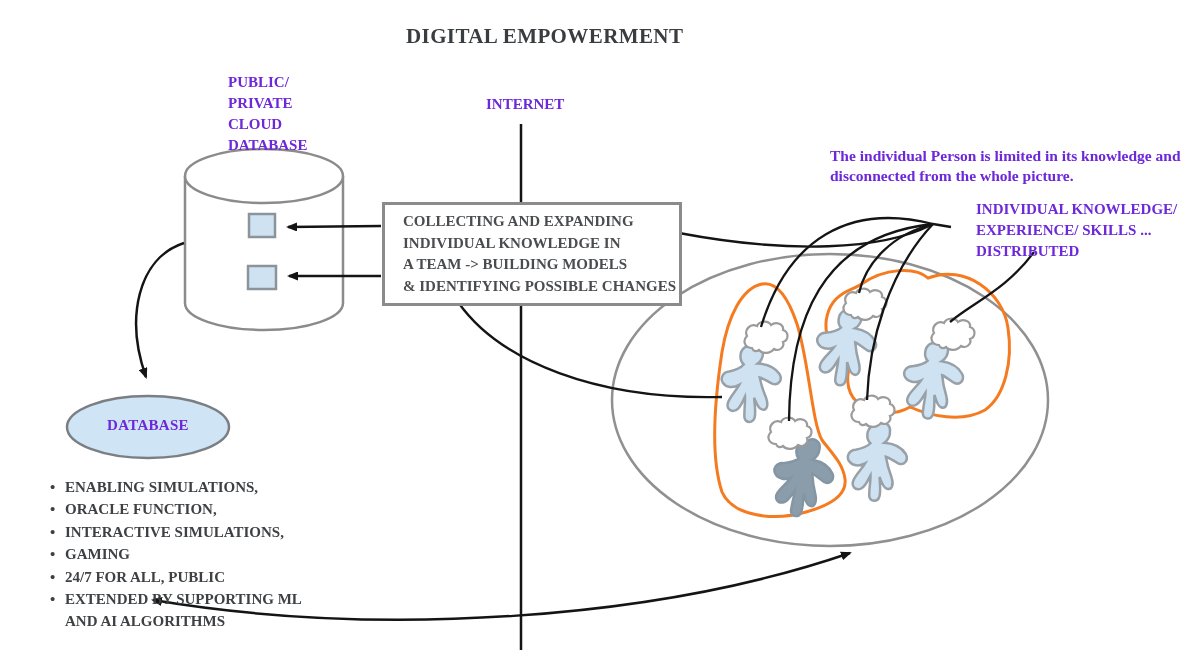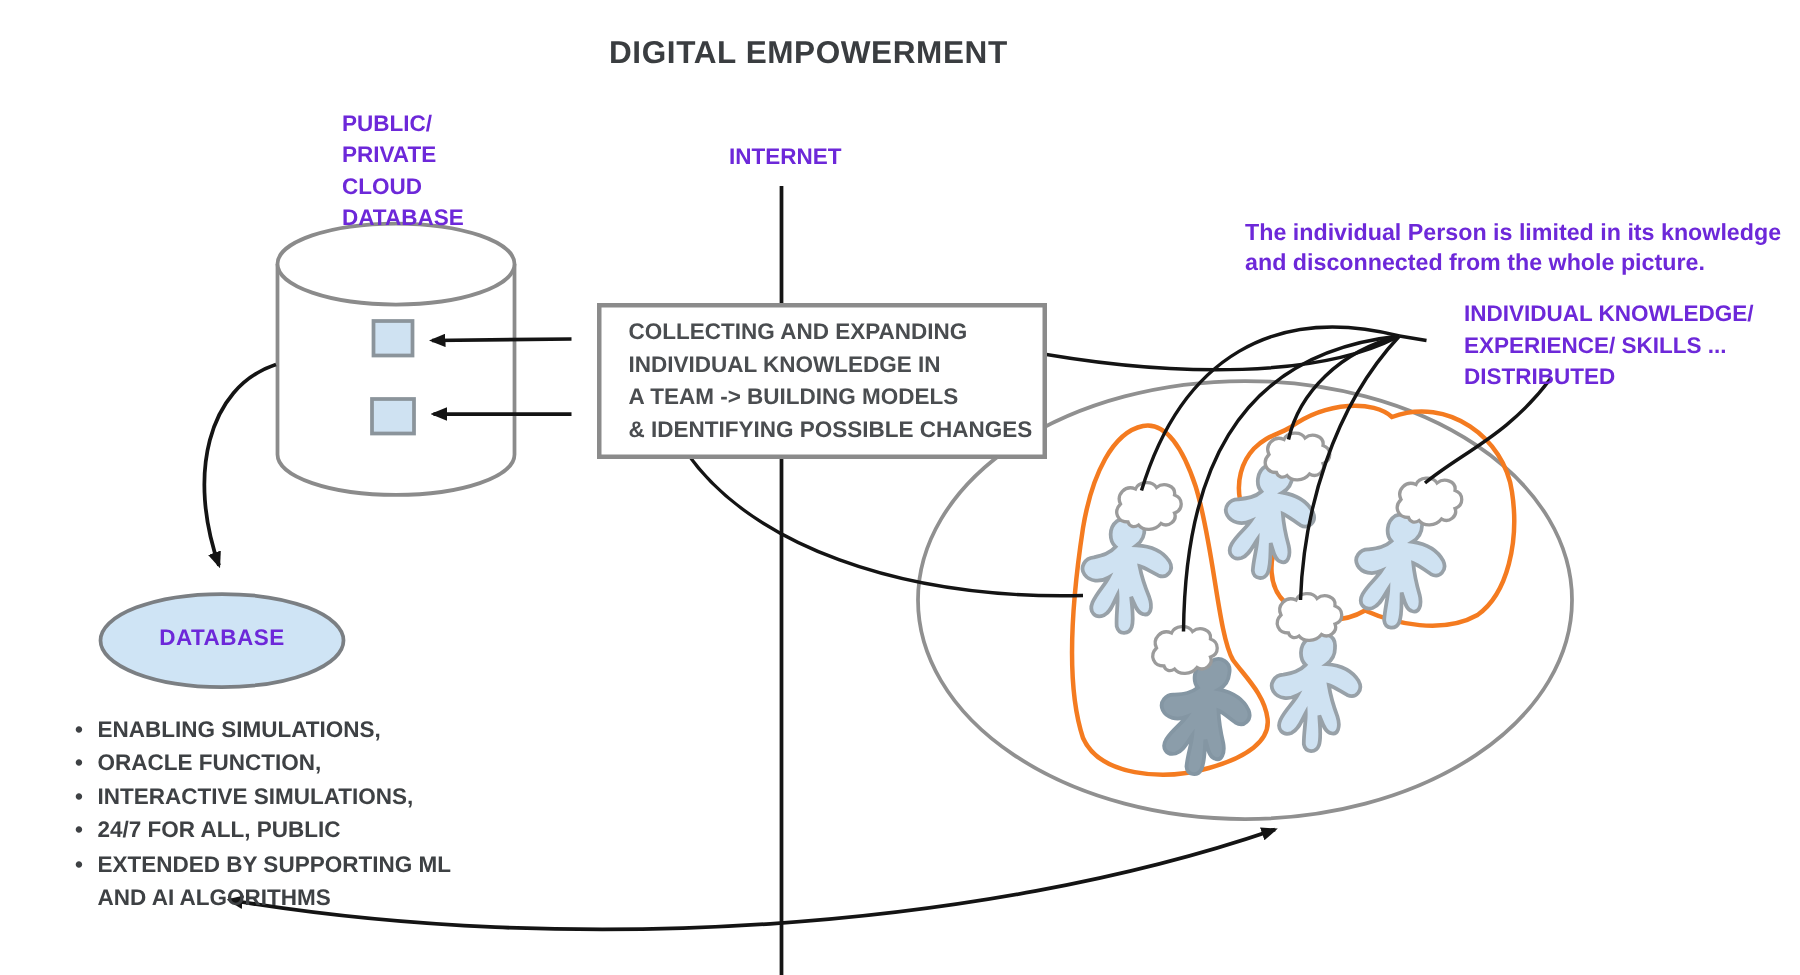--- a/index.html
+++ b/index.html
@@ -1,26 +1,26 @@
 <!DOCTYPE html>
 <html><head>
 <meta charset="utf-8">
 <style>
   html,body{margin:0;padding:0;background:#ffffff;}
   #stage{
     position:relative;width:1200px;height:650px;background:#ffffff;
-    font-family:Liberation Sans, sans-serif;overflow:hidden;
+    font-family:Liberation Serif, serif;overflow:hidden;
   }
   #diagram-svg{position:absolute;left:0;top:0;}
   .txt{position:absolute;color:#6d28d9;white-space:pre-line;}
   .title{left:406px;top:24px;font-size:21px;font-weight:700;letter-spacing:.4px;color:#3a3d40;}
   .db-label{left:228px;top:72px;font-size:15px;font-weight:700;line-height:21px;}
   .internet-label{left:486px;top:96px;font-size:15px;font-weight:700;}
   .collect-box{
-    position:absolute;left:398px;top:202px;width:294px;height:98px;
+    position:absolute;left:382px;top:202px;width:294px;height:98px;
     background:#ffffff;border:3px solid #8b8b8b;
     display:flex;align-items:center;
   }
   .collect-box .inner{
     padding-left:18px;font-size:15px;font-weight:700;line-height:21.5px;
     color:#4a4d50;white-space:pre-line;
   }
   .person-note{left:830px;top:146px;width:372px;font-size:15.5px;font-weight:600;line-height:20px;white-space:normal;}
   .knowledge-label{left:976px;top:199px;font-size:15px;font-weight:700;line-height:21px;}
   .algorithm-label{left:68px;top:417px;width:160px;text-align:center;font-size:15px;font-weight:700;letter-spacing:.3px;}
@@ -140,17 +140,18 @@
   <div class="txt knowledge-label">INDIVIDUAL KNOWLEDGE/
 EXPERIENCE/ SKILLS ...
 DISTRIBUTED</div>
 
   <div class="txt algorithm-label">DATABASE</div>
 
   <ul class="bullets">
     <li>ENABLING SIMULATIONS,</li>
     <li>ORACLE FUNCTION,</li>
     <li>INTERACTIVE SIMULATIONS,</li>
+    <li>GAMING</li>
     <li>24/7 FOR ALL, PUBLIC</li>
     <li>EXTENDED BY SUPPORTING ML AND AI ALGORITHMS</li>
   </ul>
 
 </div>
 
 </body></html>

